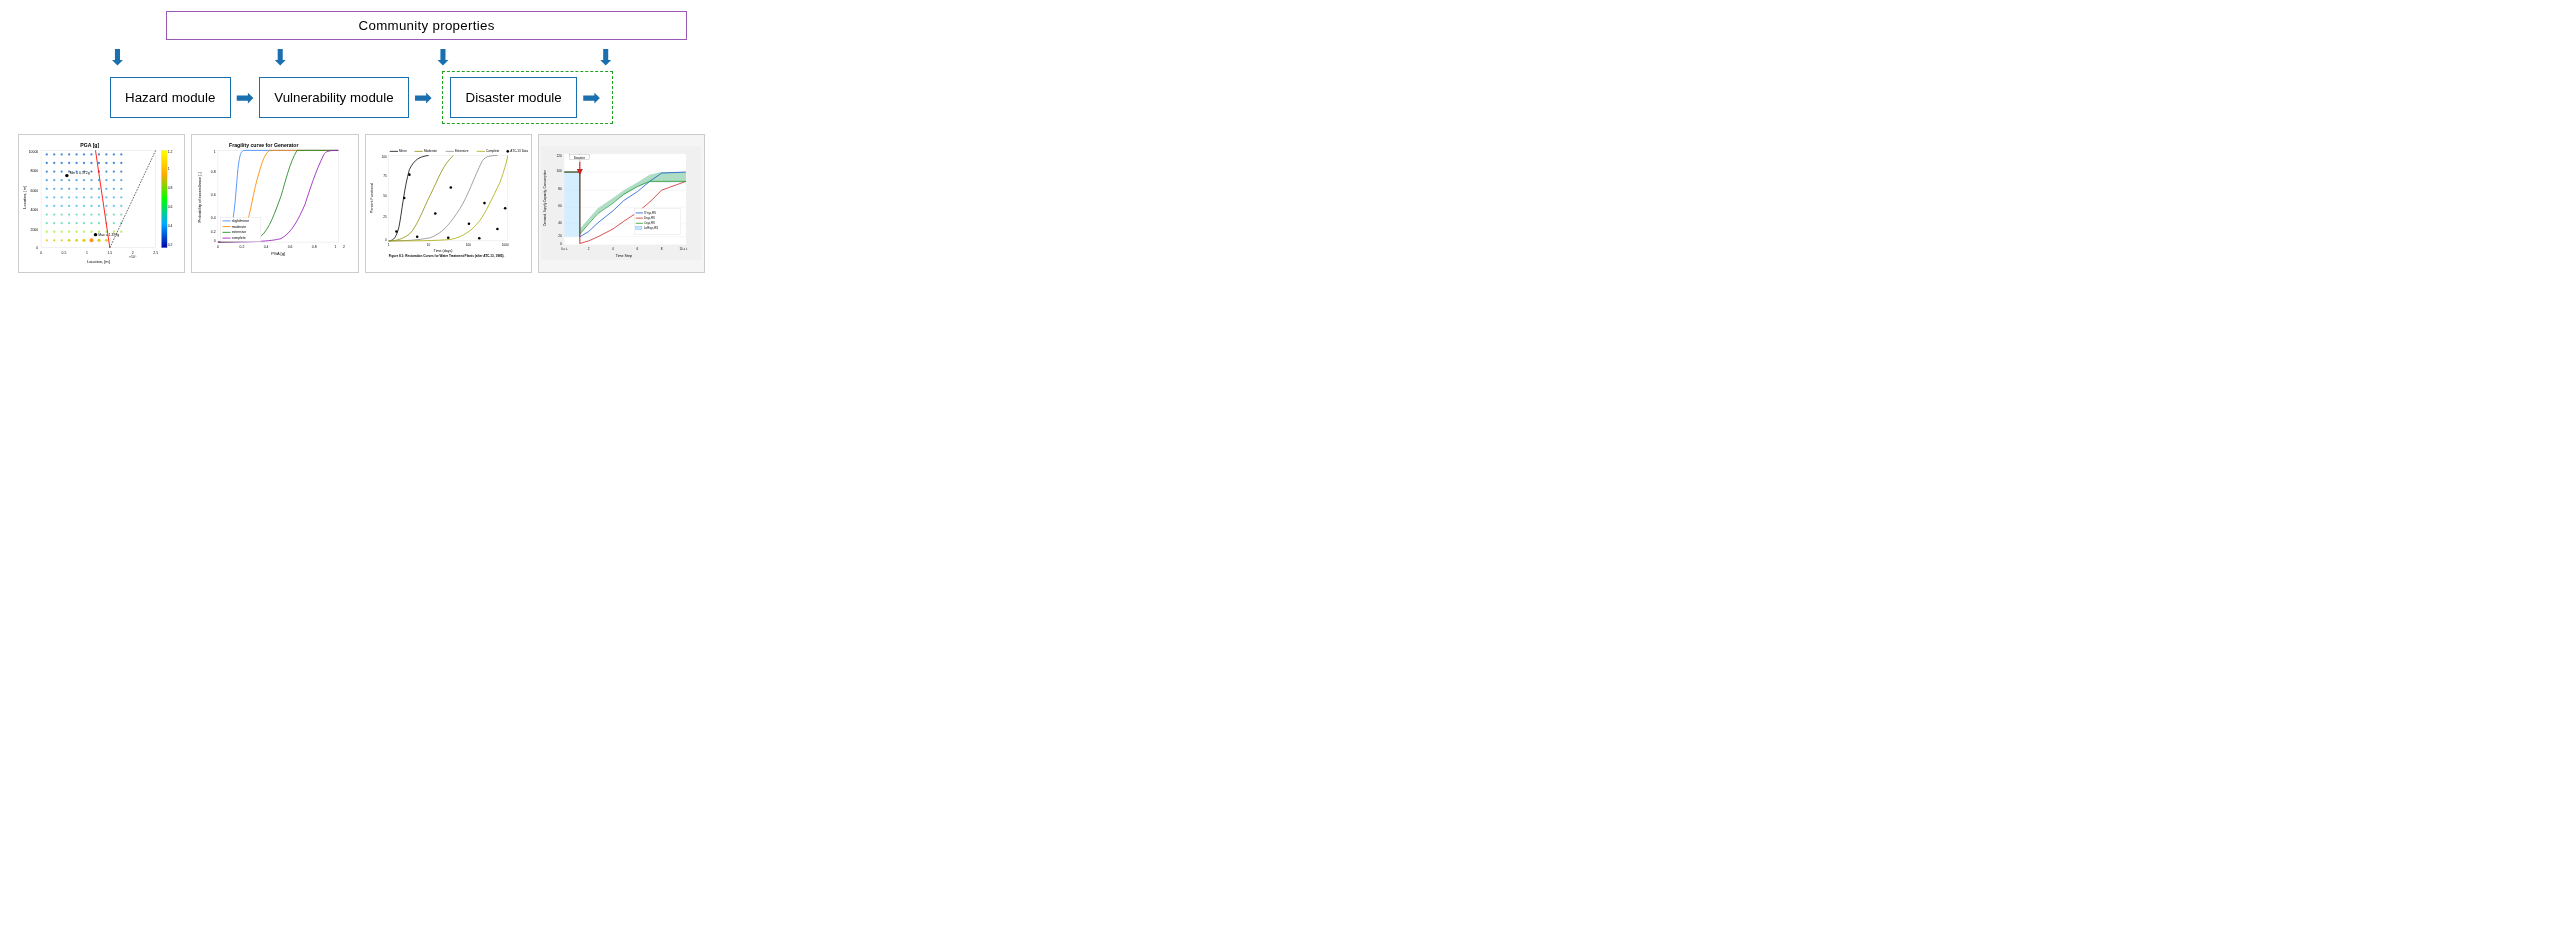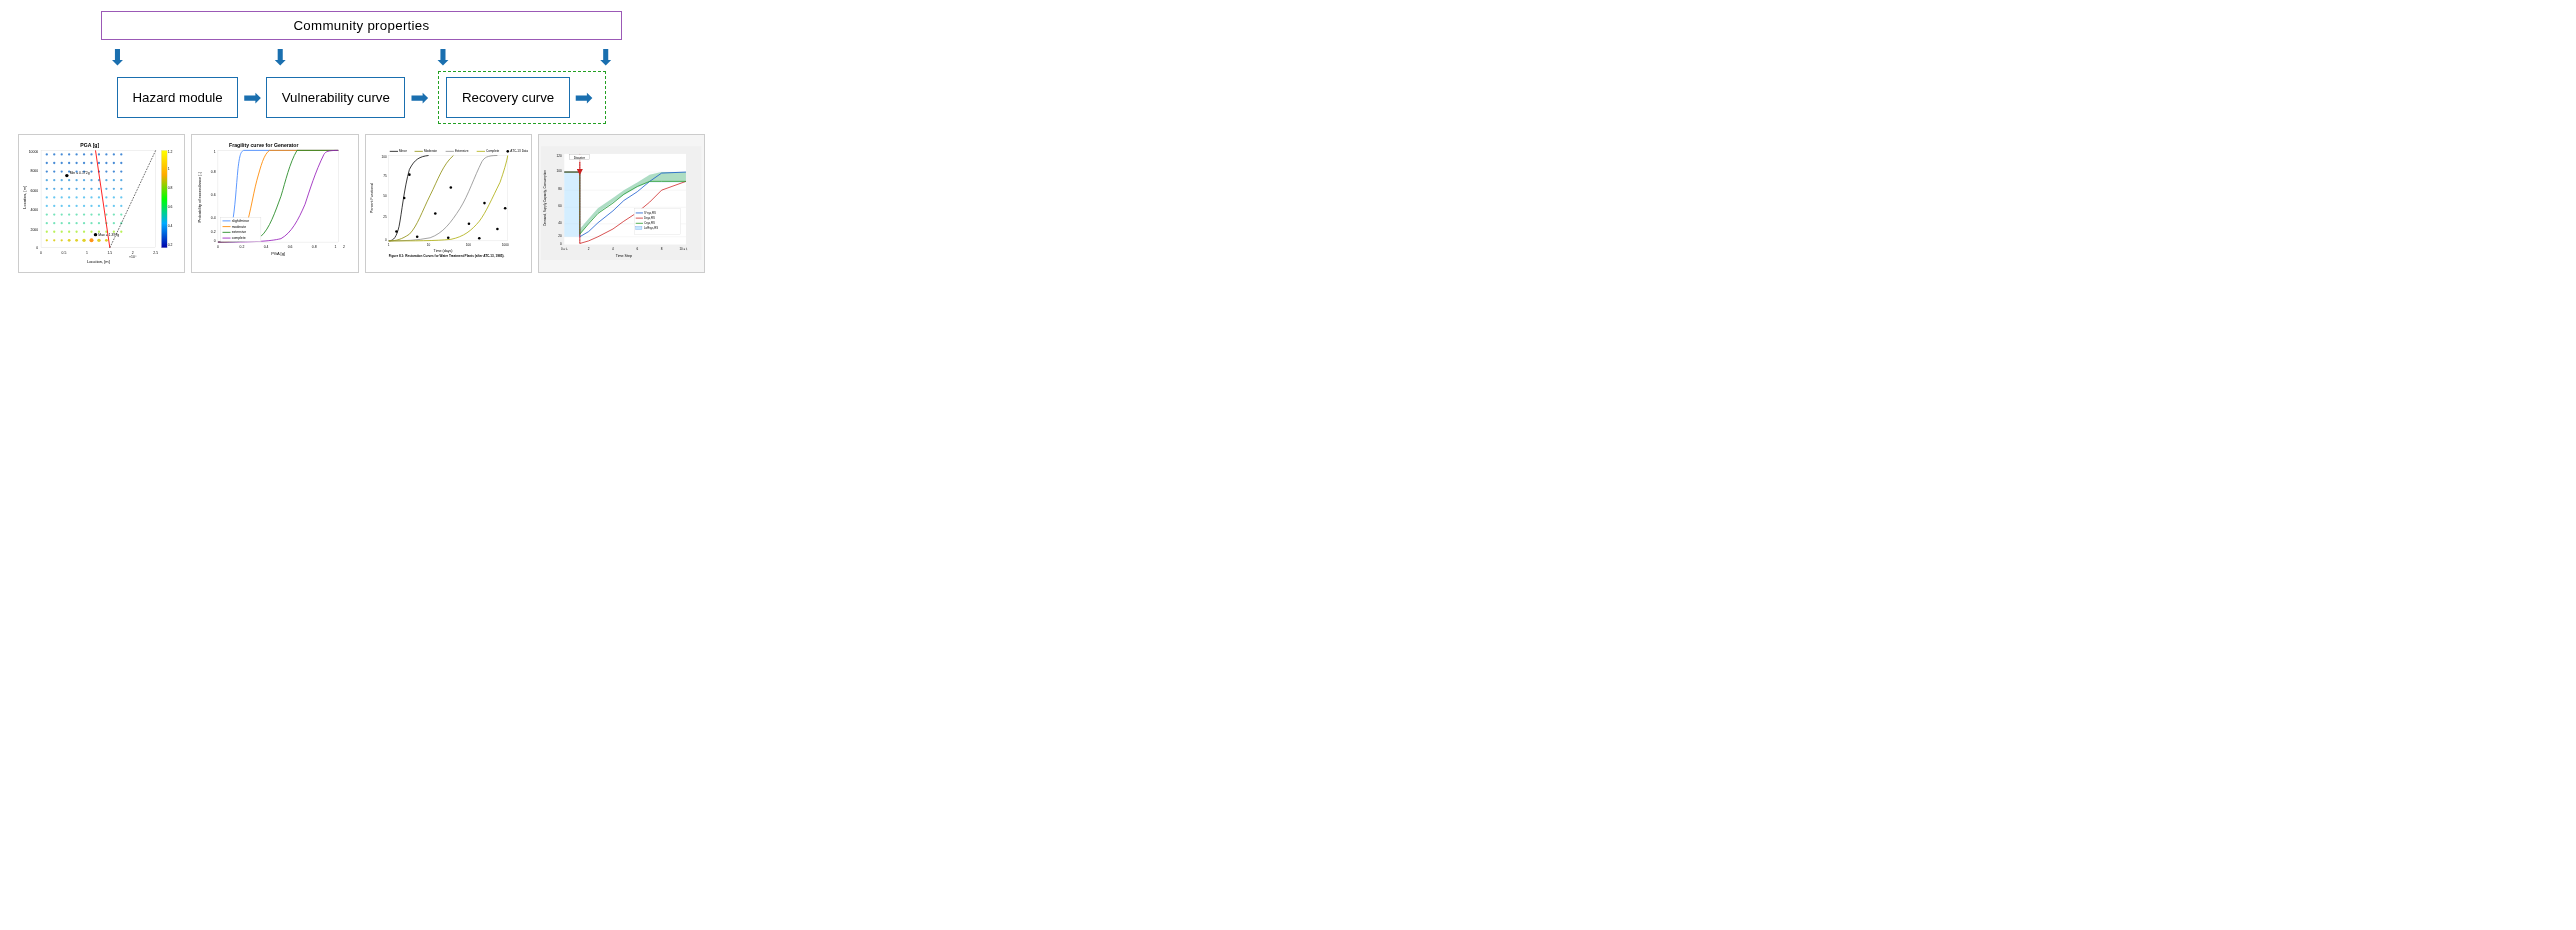--- a/index.html
+++ b/index.html
@@ -15,21 +15,21 @@
       width: 723px;
       padding: 6px 12px;
       display: flex;
       flex-direction: column;
       gap: 0;
     }
 
     
     .community-box-row {
       display: flex;
-      justify-content: center;
+      justify-content: flex-end;
       padding: 4.8px 24px;
     }
     .community-box {
       border: 1.2px solid #9b59b6;
       padding: 6px 48px;
       font-size: 13.3px;
       font-weight: 500;
       letter-spacing: 0.3px;
       width: 80%;
       text-align: center;
@@ -168,27 +168,27 @@
   </div>
 
   <div class="modules-row">
 
     <div class="module-box">
       <span>Hazard module</span>
     </div>
     <div class="right-arrow">➡</div>
 
     <div class="module-box">
-      <span>Vulnerability curve</span>
+      <span>Vulnerability module</span>
     </div>
     <div class="right-arrow">➡</div>
 
     <div class="dashed-group">
       <div class="module-box" style="border-color:#1a6faf; border-style:solid;">
-        <span>Recovery curve</span>
+        <span>Disaster module</span>
       </div>
       <div class="right-arrow">➡</div>
     </div>
   </div>
 
   <div class="charts-row">
 
     <div class="chart-container">
       <div class="pga-chart">
         <svg class="chart-svg" viewBox="0 0 280 220" xmlns="http://www.w3.org/2000/svg">

